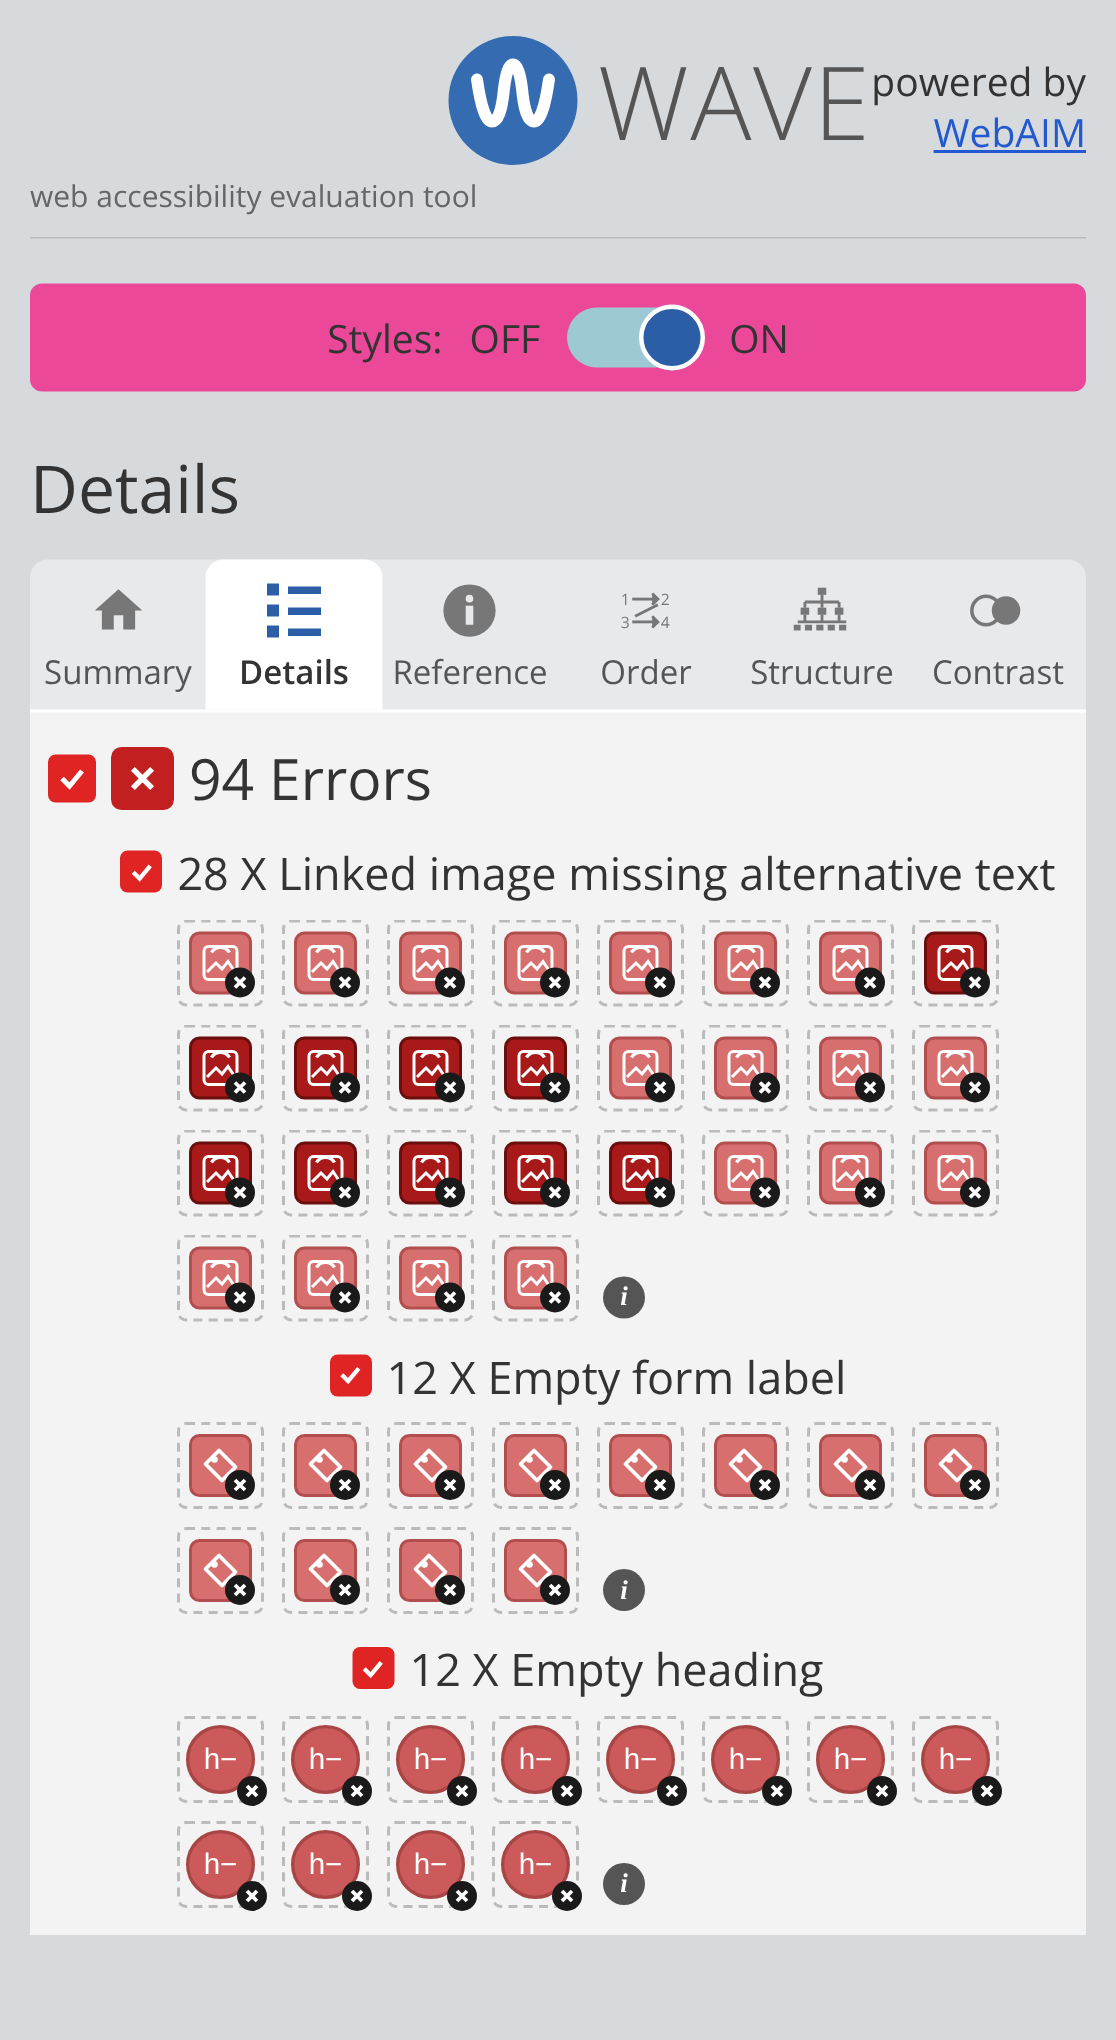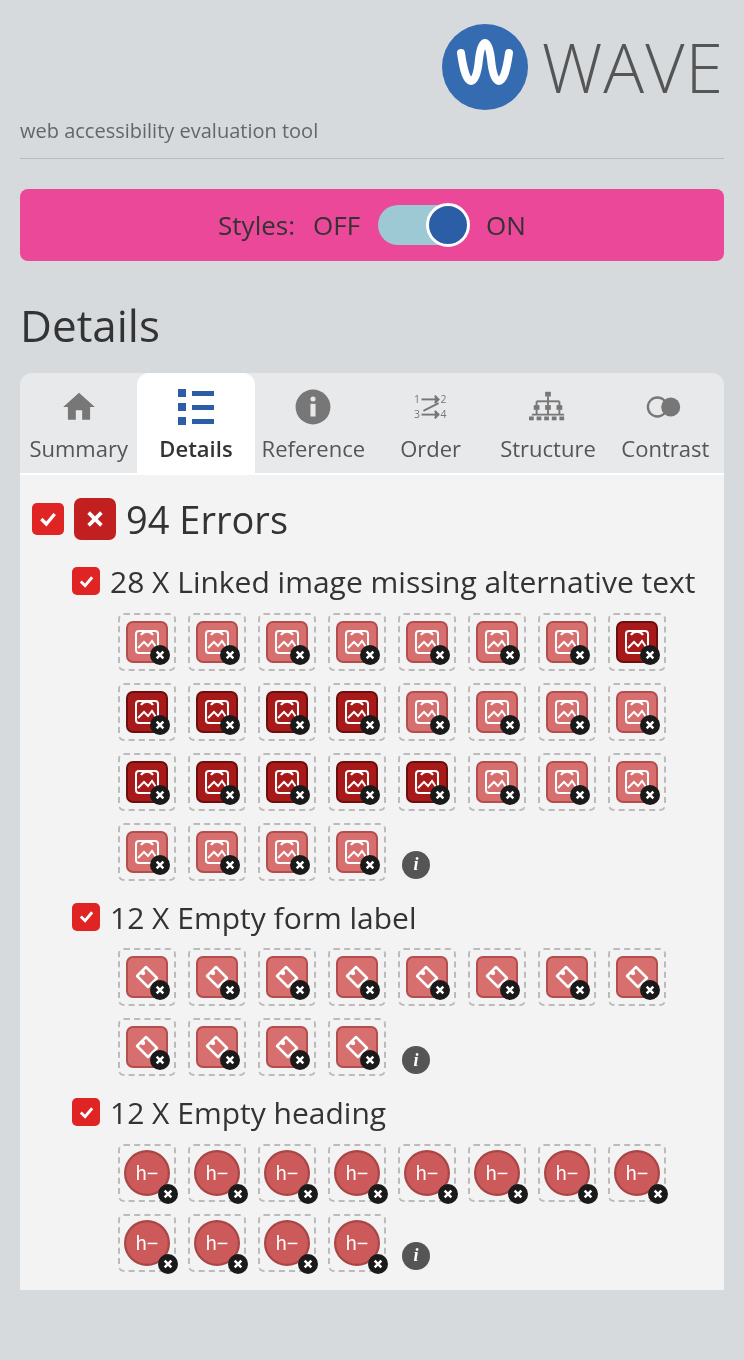--- a/index.html
+++ b/index.html
@@ -27,21 +27,21 @@
   .tab-icon svg { width: 38px; height: 38px; fill: #777; }
   .tab.active .tab-icon .dot { background: #2c5ea8; }
   .tab.active { color: #333; font-weight: 600; }
   .details-body { background: #f3f3f3; padding: 18px 12px; border-top: 2px solid #fff; }
   .group-header { display: flex; align-items: center; gap: 10px; font-size: 38px; color: #333; }
   .check { width: 32px; height: 32px; background: #e02424; border-radius: 5px; display: flex; align-items: center; justify-content: center; flex-shrink: 0; }
   .check svg { width: 20px; height: 20px; stroke: #fff; stroke-width: 4; fill: none; }
   .error-badge { width: 42px; height: 42px; background: #c22020; border-radius: 7px; display: flex; align-items: center; justify-content: center; flex-shrink: 0; }
   .error-badge svg { width: 22px; height: 22px; stroke: #fff; stroke-width: 4; fill: none; }
   .subgroup { margin-top: 18px; padding-left: 40px; }
-  .sub-header { display: flex; align-items: flex-start; gap: 10px; font-size: 30px; color: #333; line-height: 1.25; }
+  .sub-header { display: flex; align-items: flex-start; gap: 10px; font-size: 30px; color: #333; line-height: 1.25; justify-content: center; }
   .sub-check { width: 28px; height: 28px; background: #e02424; border-radius: 5px; display: flex; align-items: center; justify-content: center; flex-shrink: 0; margin-top: 4px; }
   .sub-check svg { width: 17px; height: 17px; stroke: #fff; stroke-width: 4; fill: none; }
   .icon-grid { display: flex; flex-wrap: wrap; gap: 12px; padding-left: 46px; margin-top: 12px; align-items: center; }
   .issue-icon { width: 58px; height: 58px; border: 2px dashed #bbb; border-radius: 6px; background: #f3f3f3; position: relative; display: flex; align-items: center; justify-content: center; cursor: pointer; }
   .issue-icon.dark .ic-body { background: #a81a1a; border-color: #6b0e0e; }
   .ic-body { width: 42px; height: 42px; background: #d86f6f; border: 2px solid #b24e4e; border-radius: 7px; position: relative; display: flex; align-items: center; justify-content: center; }
   .ic-body svg { width: 26px; height: 26px; }
   .x-badge { position: absolute; right: -4px; bottom: -4px; width: 20px; height: 20px; background: #1a1a1a; border-radius: 50%; display: flex; align-items: center; justify-content: center; }
   .x-badge svg { width: 10px; height: 10px; stroke: #fff; stroke-width: 3; }
   .info-btn { width: 28px; height: 28px; background: #555; border-radius: 50%; display: flex; align-items: center; justify-content: center; color: #fff; font-family: Georgia, serif; font-weight: bold; font-size: 18px; font-style: italic; cursor: pointer; margin-left: 4px; align-self: flex-end; margin-bottom: 2px; }
@@ -57,20 +57,24 @@
 
 <div class="page">
   <div class="header-row">
     <div class="brand">
       <div class="logo">
         <svg viewBox="0 0 60 60">
             <path d="M6 16 Q10 44 16 44 Q22 44 24 22 Q26 6 30 6 Q34 6 36 22 Q38 44 44 44 Q50 44 54 16" stroke="#fff" stroke-width="8" fill="none" stroke-linecap="round"></path>
           </svg>
       </div>
       <div class="brand-name">WAVE</div>
+    </div>
+    <div class="powered">
+      <div>powered by</div>
+      <a href="#">WebAIM</a>
     </div>
   </div>
   <div class="subtitle">web accessibility evaluation tool</div>
   <hr class="divider">
 
   <div class="styles-panel">
     <span class="styles-label">Styles:</span>
     <span>OFF</span>
     <div class="toggle">
       <div class="toggle-handle"></div>

